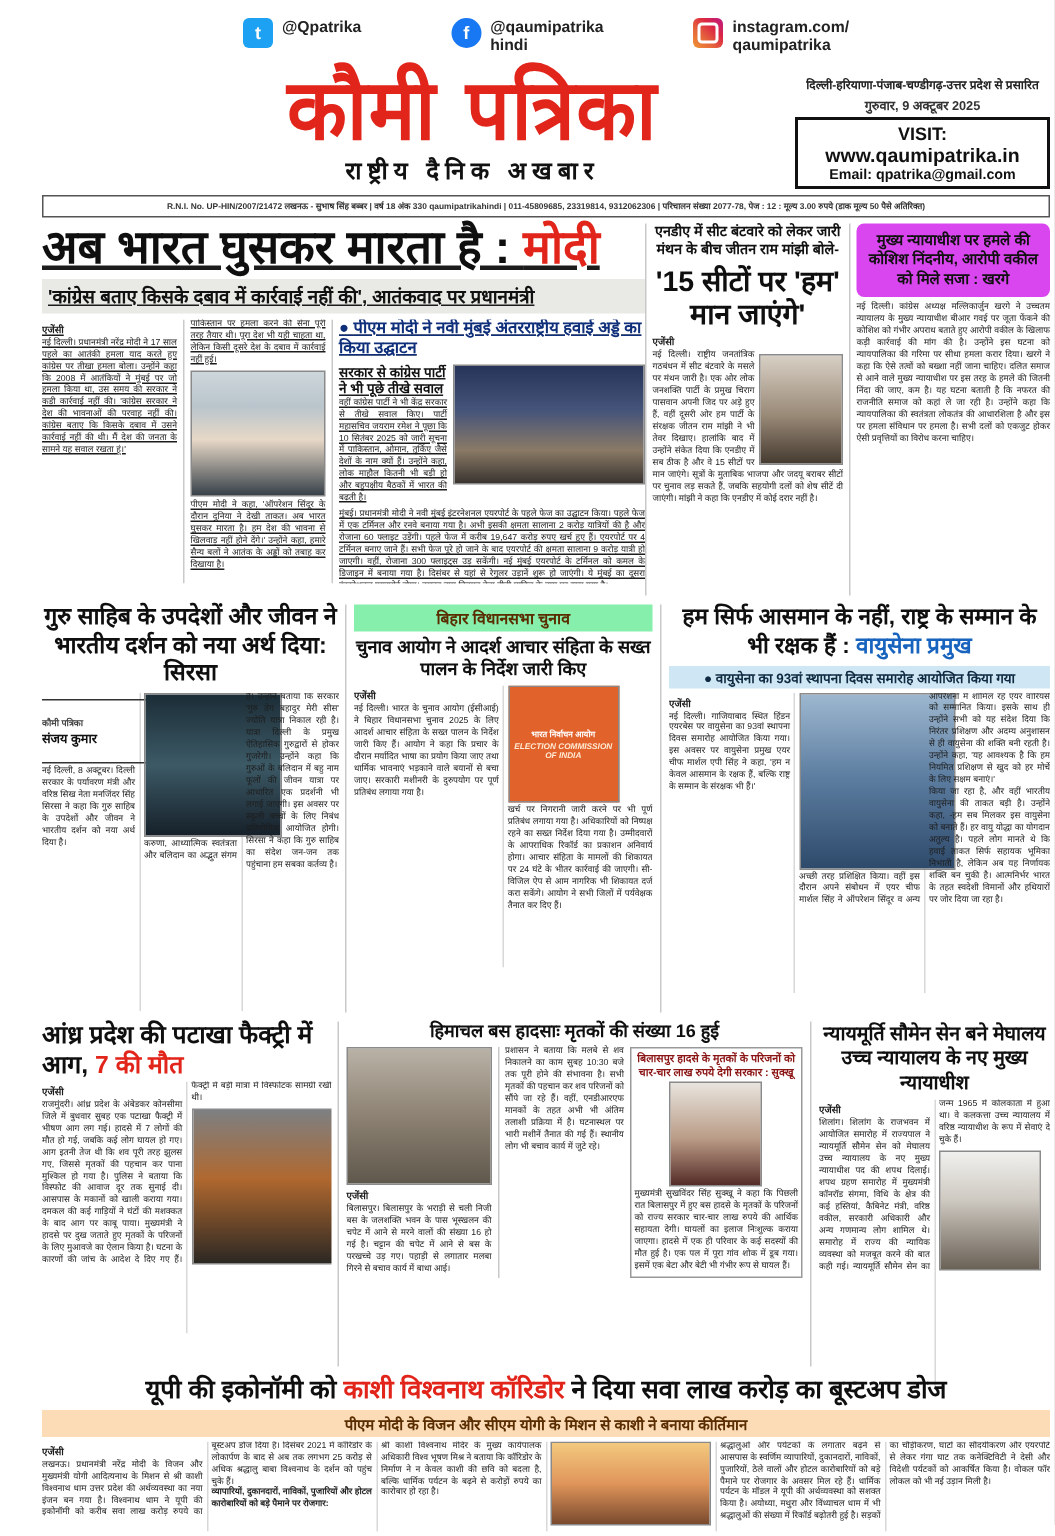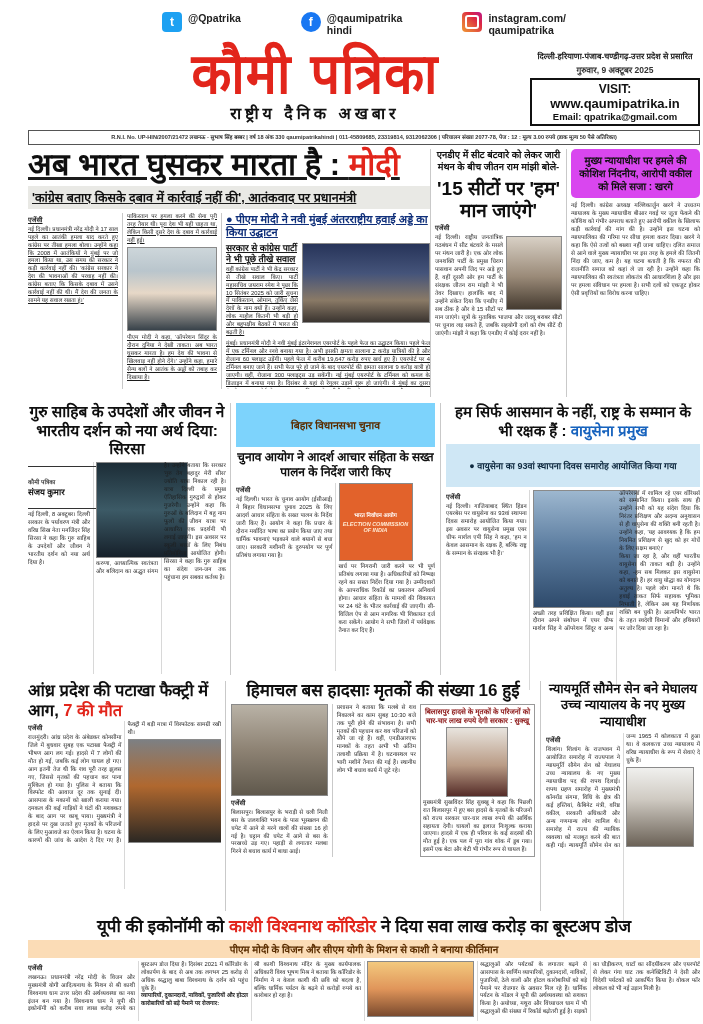--- a/index.html
+++ b/index.html
@@ -79,43 +79,43 @@
   .colL2{width:202px;padding-right:4px;box-sizing:border-box;}
   .colM2{width:210px;padding:0 5px;box-sizing:border-box;}
   .colR2{width:260px;padding-left:5px;box-sizing:border-box;}
   .h-sirsa{font-size:15.5px;font-weight:900;text-align:center;line-height:1.2;color:#0f0f0f;}
   .credit-box{width:70px;margin:4px 0 2px 0;border-top:1.5px solid #333;border-bottom:1.5px solid #333;
               text-align:left;padding:11px 0;}
   .credit-top{font-size:6px;font-weight:bold;color:#444;}
   .credit-name{font-size:8.5px;font-weight:bold;color:#111;}
   .ph-sirsa{width:92px;height:96px;background:linear-gradient(180deg,#1c2d37 0%,#3c5a66 50%,#16202a 100%);
             margin:2px 0;break-inside:avoid;}
-  .kicker-strip{background:#7dd3fc;font-weight:bold;font-size:10.5px;text-align:center;padding:15px 0;color:#5a2d00;}
+  .kicker-strip{background:#86efac;font-weight:bold;font-size:10.5px;text-align:center;padding:2px 0;color:#5a2d00;}
   .h-bihar{font-size:12px;font-weight:900;text-align:center;line-height:1.25;margin-top:3px;color:#0f0f0f;}
   .ph-eci{width:74px;height:78px;background:#e2622b;margin:2px 0;break-inside:avoid;
           display:flex;flex-direction:column;justify-content:center;text-align:center;color:#fff;}
   .eci-hi{font-size:5.5px;font-weight:bold;}
   .eci-en{font-size:5.5px;font-weight:900;color:#ffe9d2;margin-top:2px;font-style:italic;}
   .h-af-black{font-size:15px;font-weight:900;text-align:center;line-height:1.25;color:#0f0f0f;}
   .h-af-blue{color:#1763be;}
-  .bluestrip{background:#cfe7f5;font-weight:bold;font-size:9px;text-align:center;padding:15px 0;margin-top:3px;color:#0f2a40;}
+  .bluestrip{background:#cfe7f5;font-weight:bold;font-size:9px;text-align:center;padding:1px 0;margin-top:3px;color:#0f2a40;}
   .ph-af{width:104px;height:118px;background:linear-gradient(180deg,#9db7cf 0%,#5c7da0 48%,#2e4a6b 100%);
          margin:2px 0;break-inside:avoid;}
 
   
   .band3{height:230px;margin-top:6px;}
   .colL3{width:197px;padding-right:4px;box-sizing:border-box;}
   .colM3{width:315px;padding:0 5px;box-sizing:border-box;}
   .colR3{width:160px;padding-left:5px;box-sizing:border-box;}
   .h-fire{font-size:16.5px;font-weight:900;line-height:1.2;color:#0f0f0f;}
   .h-fire .red{color:#e2251b;}
   .fire-bullet{font-weight:bold;font-size:9.5px;line-height:1.3;margin:3px 0;color:#111;}
   .ph-fire{width:100px;height:104px;background:linear-gradient(180deg,#7d8083 0%,#b0682f 45%,#2c2823 100%);
            margin:2px 0;break-inside:avoid;}
-  .h-him{font-size:17px;font-weight:900;text-align:center;line-height:1.15;color:#0f0f0f;}
+  .h-him{font-size:12px;font-weight:900;text-align:center;line-height:1.15;color:#0f0f0f;}
   .him-row{display:flex;margin-top:3px;}
   .hc1{width:100px;padding-right:4px;}
   .hc2{width:82px;padding-right:4px;}
   .hc3{width:119px;}
   .ph-land{width:100%;height:92px;background:linear-gradient(180deg,#b9b2a6 0%,#8d8273 50%,#5f584c 100%);margin-bottom:2px;}
   .sukhu-box{border:1px solid #999;padding:2px;}
   .sukhu-head{color:#8b1515;font-weight:900;font-size:7.2px;line-height:1.25;text-align:center;}
   .ph-sukhu{width:62px;height:70px;margin:2px auto;display:block;
             background:linear-gradient(180deg,#e8e4de 0%,#b99b85 55%,#552c28 100%);}
   .h-judge{font-size:13px;font-weight:900;text-align:center;line-height:1.25;color:#0f0f0f;}

